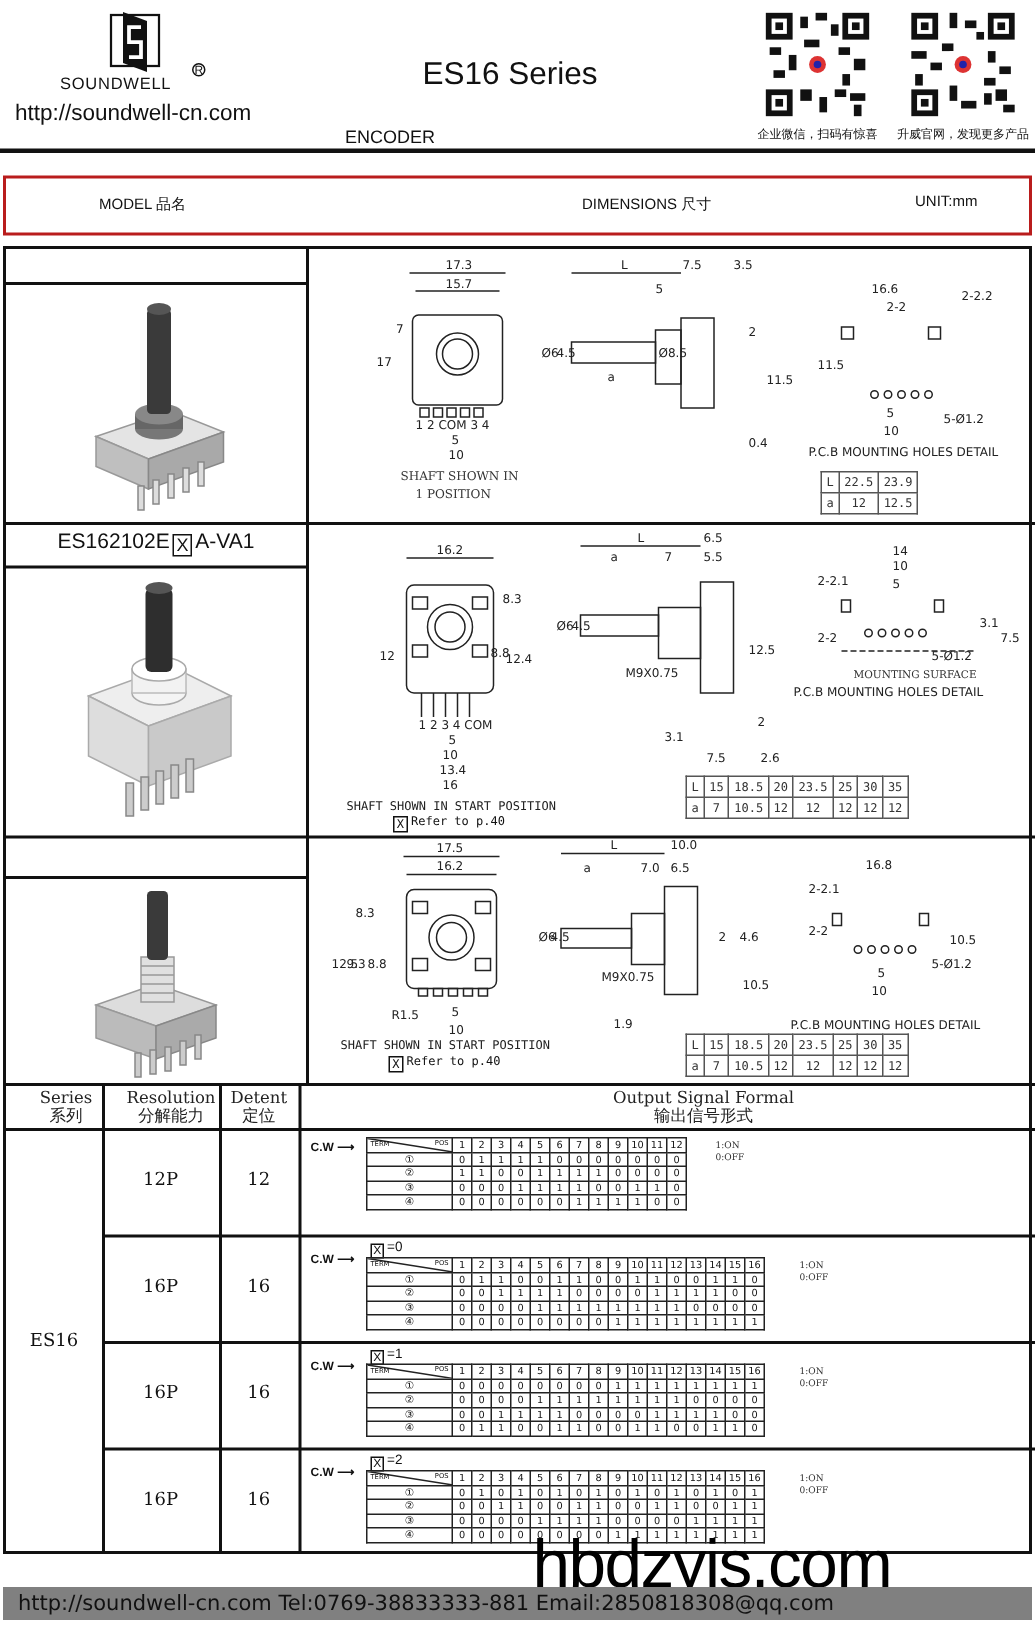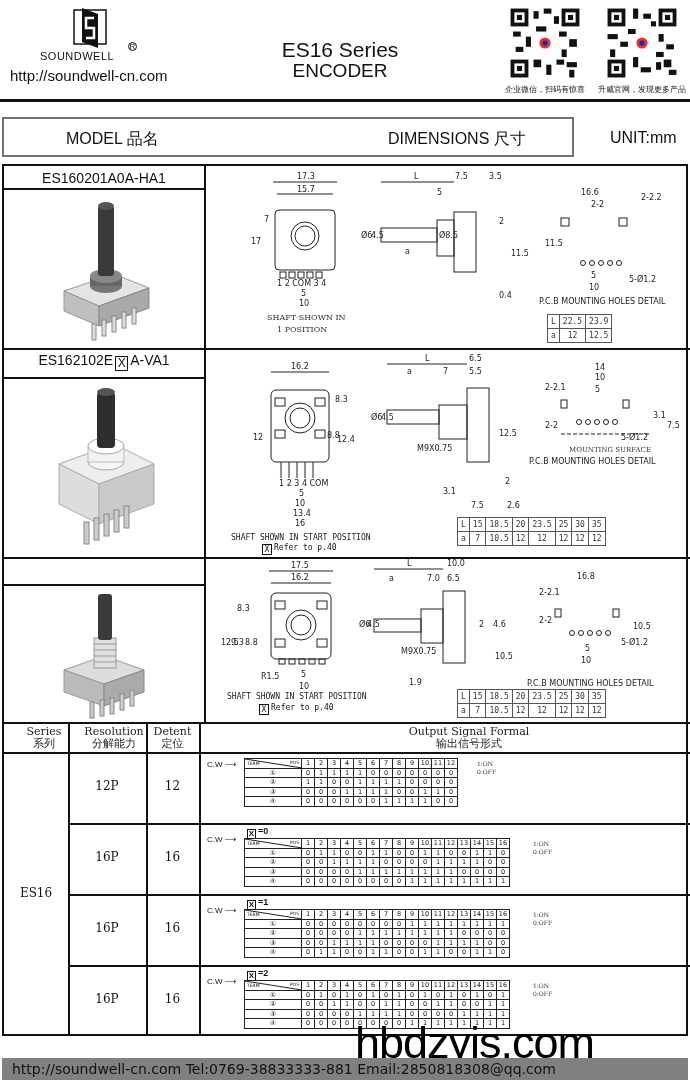--- a/index.html
+++ b/index.html
@@ -3,44 +3,44 @@
 <meta charset="utf-8">
 <style>
   *{box-sizing:border-box;margin:0;padding:0}
   body{width:690px;height:1086px;background:#fff;font-family:"Liberation Sans",sans-serif;color:#111;position:relative;overflow:hidden}
   .header{position:absolute;left:0;top:0;width:690px;height:100px}
   .logo{position:absolute;left:70px;top:6px;width:42px;height:44px}
   .brand{position:absolute;left:40px;top:50px;font-size:11px;letter-spacing:.5px}
   .brand-r{position:absolute;left:128px;top:42px;font-size:8px;border:1px solid #111;border-radius:50%;width:9px;height:9px;line-height:8px;text-align:center}
   .site{position:absolute;left:10px;top:67px;font-size:15px}
   .title{position:absolute;left:230px;top:38px;width:220px;text-align:center;font-size:21px}
-  .subtitle{position:absolute;left:230px;top:60px;width:220px;text-align:center;font-size:19px}
+  .subtitle{position:absolute;left:230px;top:84px;width:220px;font-size:12px}
   .qr{position:absolute;top:6px;width:74px;height:74px;background:#fff}
   .qr-cap{position:absolute;top:84px;font-size:8px;width:90px;text-align:center}
   .hr{position:absolute;left:0;top:99px;width:690px;height:3px;background:#111}
-  .bar{position:absolute;left:2px;top:117px;width:572px;height:40px;border:2px solid #737373;font-size:16px}
+  .bar{position:absolute;left:2px;top:117px;width:686px;height:40px;border:2px solid #b91c1c;font-size:10px}
   .bar span{position:absolute;top:10px}
   .main{position:absolute;left:2px;top:164px;width:686px;height:872px;border:2px solid #111}
   .vline{position:absolute;background:#111;width:1.5px}
   .hline{position:absolute;background:#111;height:1.5px}
   .model{position:absolute;left:0;width:200px;text-align:center;font-size:14px}
   .xbox{display:inline-block;border:1px solid #111;width:13px;height:15px;line-height:13px;font-size:12px;text-align:center;vertical-align:-2px;margin:0 2px}
   .photo{position:absolute;left:40px;width:120px}
   .draw{position:absolute;font-family:"DejaVu Sans",sans-serif;font-size:8px}
   .lt{position:absolute;border-collapse:collapse;font-size:8px;font-family:"DejaVu Sans Mono",monospace;color:#333}
   .lt td{border:1px solid #555;padding:1px 3px;text-align:center;height:14px}
   .hdrcell{position:absolute;text-align:center;font-family:"DejaVu Serif",serif;font-size:11px;line-height:12px;color:#222}
   .cell{position:absolute;text-align:center;font-family:"DejaVu Serif",serif;font-size:12px}
-  .cv{position:absolute;font-size:8px;font-weight:normal}
+  .cv{position:absolute;font-size:8px;font-weight:bold}
   .sig{position:absolute;border-collapse:collapse;font-size:6.5px;font-family:"DejaVu Sans",sans-serif}
   .sig td{border:1px solid #222;width:13px;height:9.5px;text-align:center;padding:0;line-height:8px}
   .sig td.term{width:57px;font-size:7px}
   .sig td.diag{width:57px;position:relative;font-size:4.5px}
   .legend{position:absolute;font-size:6px;line-height:8px;color:#333;font-family:"DejaVu Serif",serif}
-  .xeq{position:absolute;font-size:9px;font-weight:bold}
+  .xeq{position:absolute;font-size:9px;font-weight:normal}
   .footer{position:absolute;left:2px;top:1058px;width:686px;height:22px;background:#808080;color:#111;font-size:14px;font-family:"DejaVu Sans",sans-serif;line-height:22px;padding-left:10px;white-space:nowrap}
   .wm{position:absolute;left:355px;top:1020px;font-size:45px;color:#000;font-family:"Liberation Sans",sans-serif;letter-spacing:-1px;line-height:46px}
 </style>
 </head>
 <body>
 
 <div class="header">
   <svg class="logo" viewBox="0 0 42 44">
     <rect x="4" y="4" width="32" height="34" fill="none" stroke="#111" stroke-width="1.5"></rect>
     <path d="M12 2 L28 8 L28 42 L12 36 Z" fill="#111"></path>
@@ -140,21 +140,20 @@
 
   <div class="vline" style="left:200px;top:0;height:557px"></div>
 
   <div class="hline" style="left:0;top:22px;width:200px"></div>
   <div class="hline" style="left:0;top:182px;width:686px"></div>
   <div class="hline" style="left:0;top:211px;width:200px"></div>
   <div class="hline" style="left:0;top:391px;width:686px"></div>
   <div class="hline" style="left:0;top:418px;width:200px"></div>
   <div class="hline" style="left:0;top:556px;width:686px"></div>
 
-  <div class="model" style="top:4px">ES160201A0A-HA1</div>
   <svg class="photo" style="top:30px;height:150px" viewBox="0 0 120 150">
     <polygon points="20,95 70,78 105,92 55,110" fill="#e4e4e4" stroke="#999"></polygon>
     <polygon points="20,95 55,110 55,130 20,115" fill="#bfbfbf" stroke="#999"></polygon>
     <polygon points="55,110 105,92 105,112 55,130" fill="#a9a9a9" stroke="#888"></polygon>
     <g stroke="#888" fill="#ddd">
         <rect x="48" y="128" width="4" height="16"></rect>
         <rect x="58" y="124" width="4" height="16"></rect>
         <rect x="68" y="120" width="4" height="16"></rect>
         <rect x="78" y="116" width="4" height="16"></rect>
         <rect x="88" y="112" width="4" height="16"></rect>

